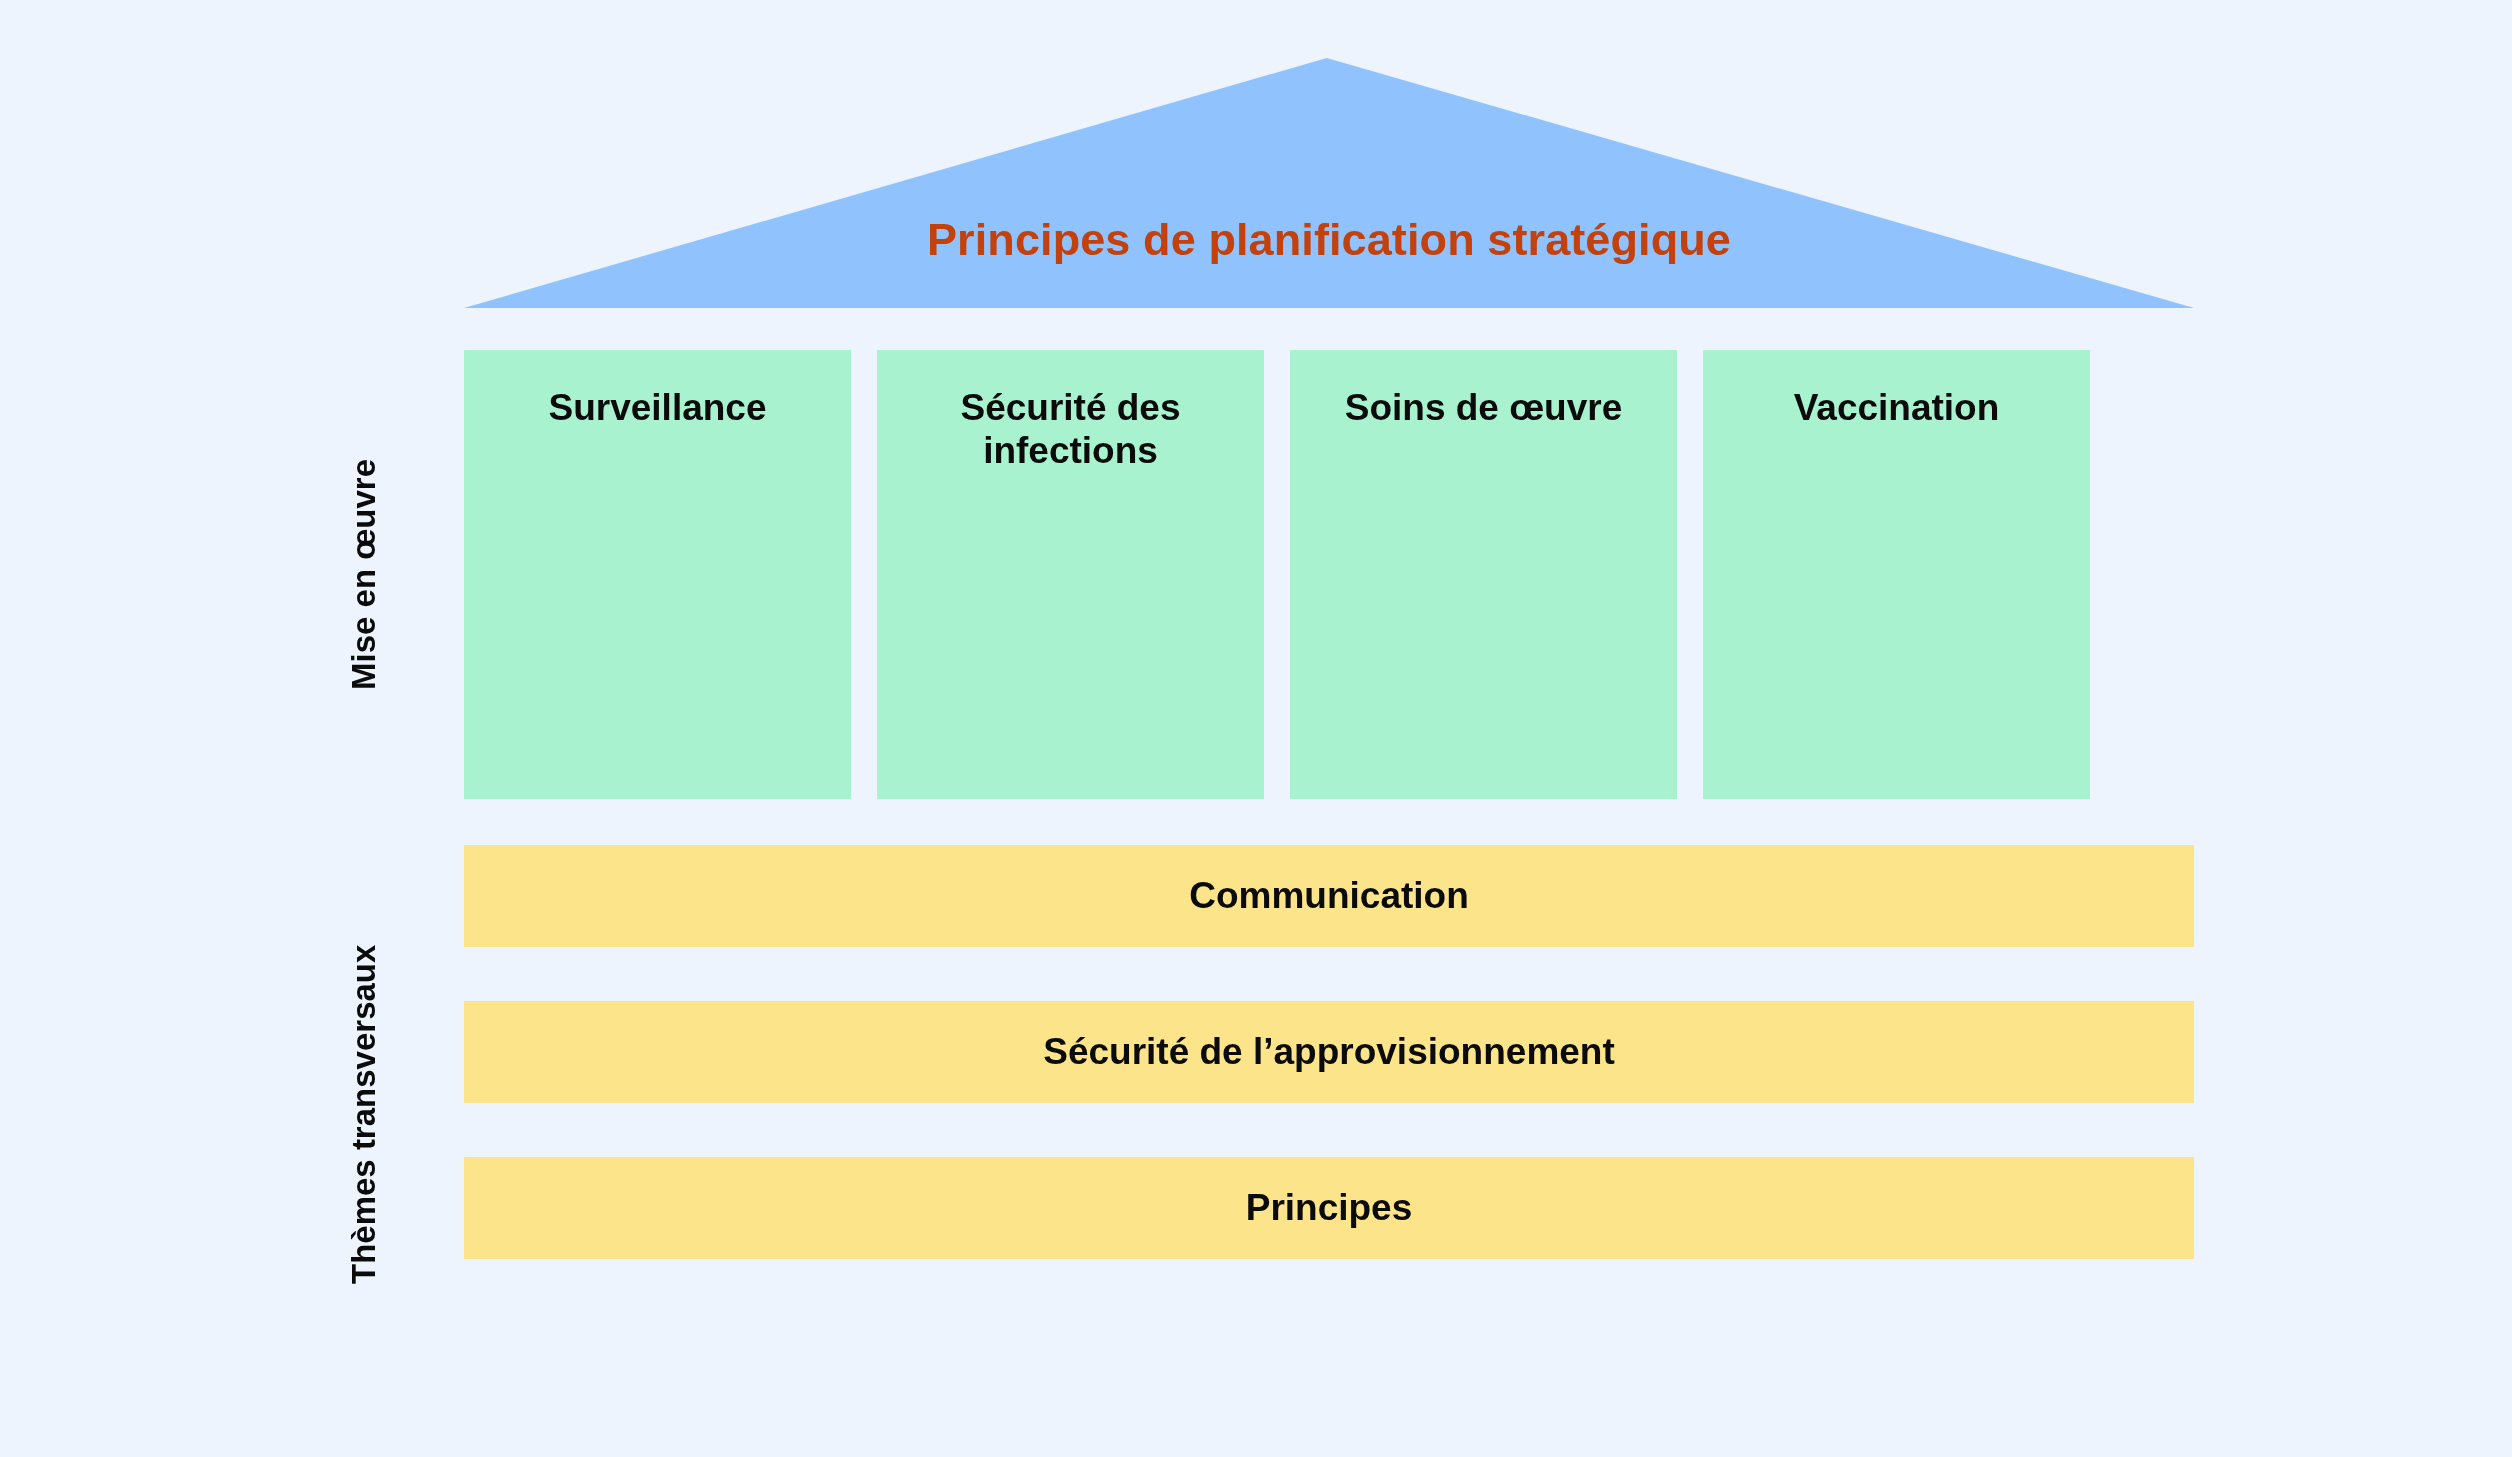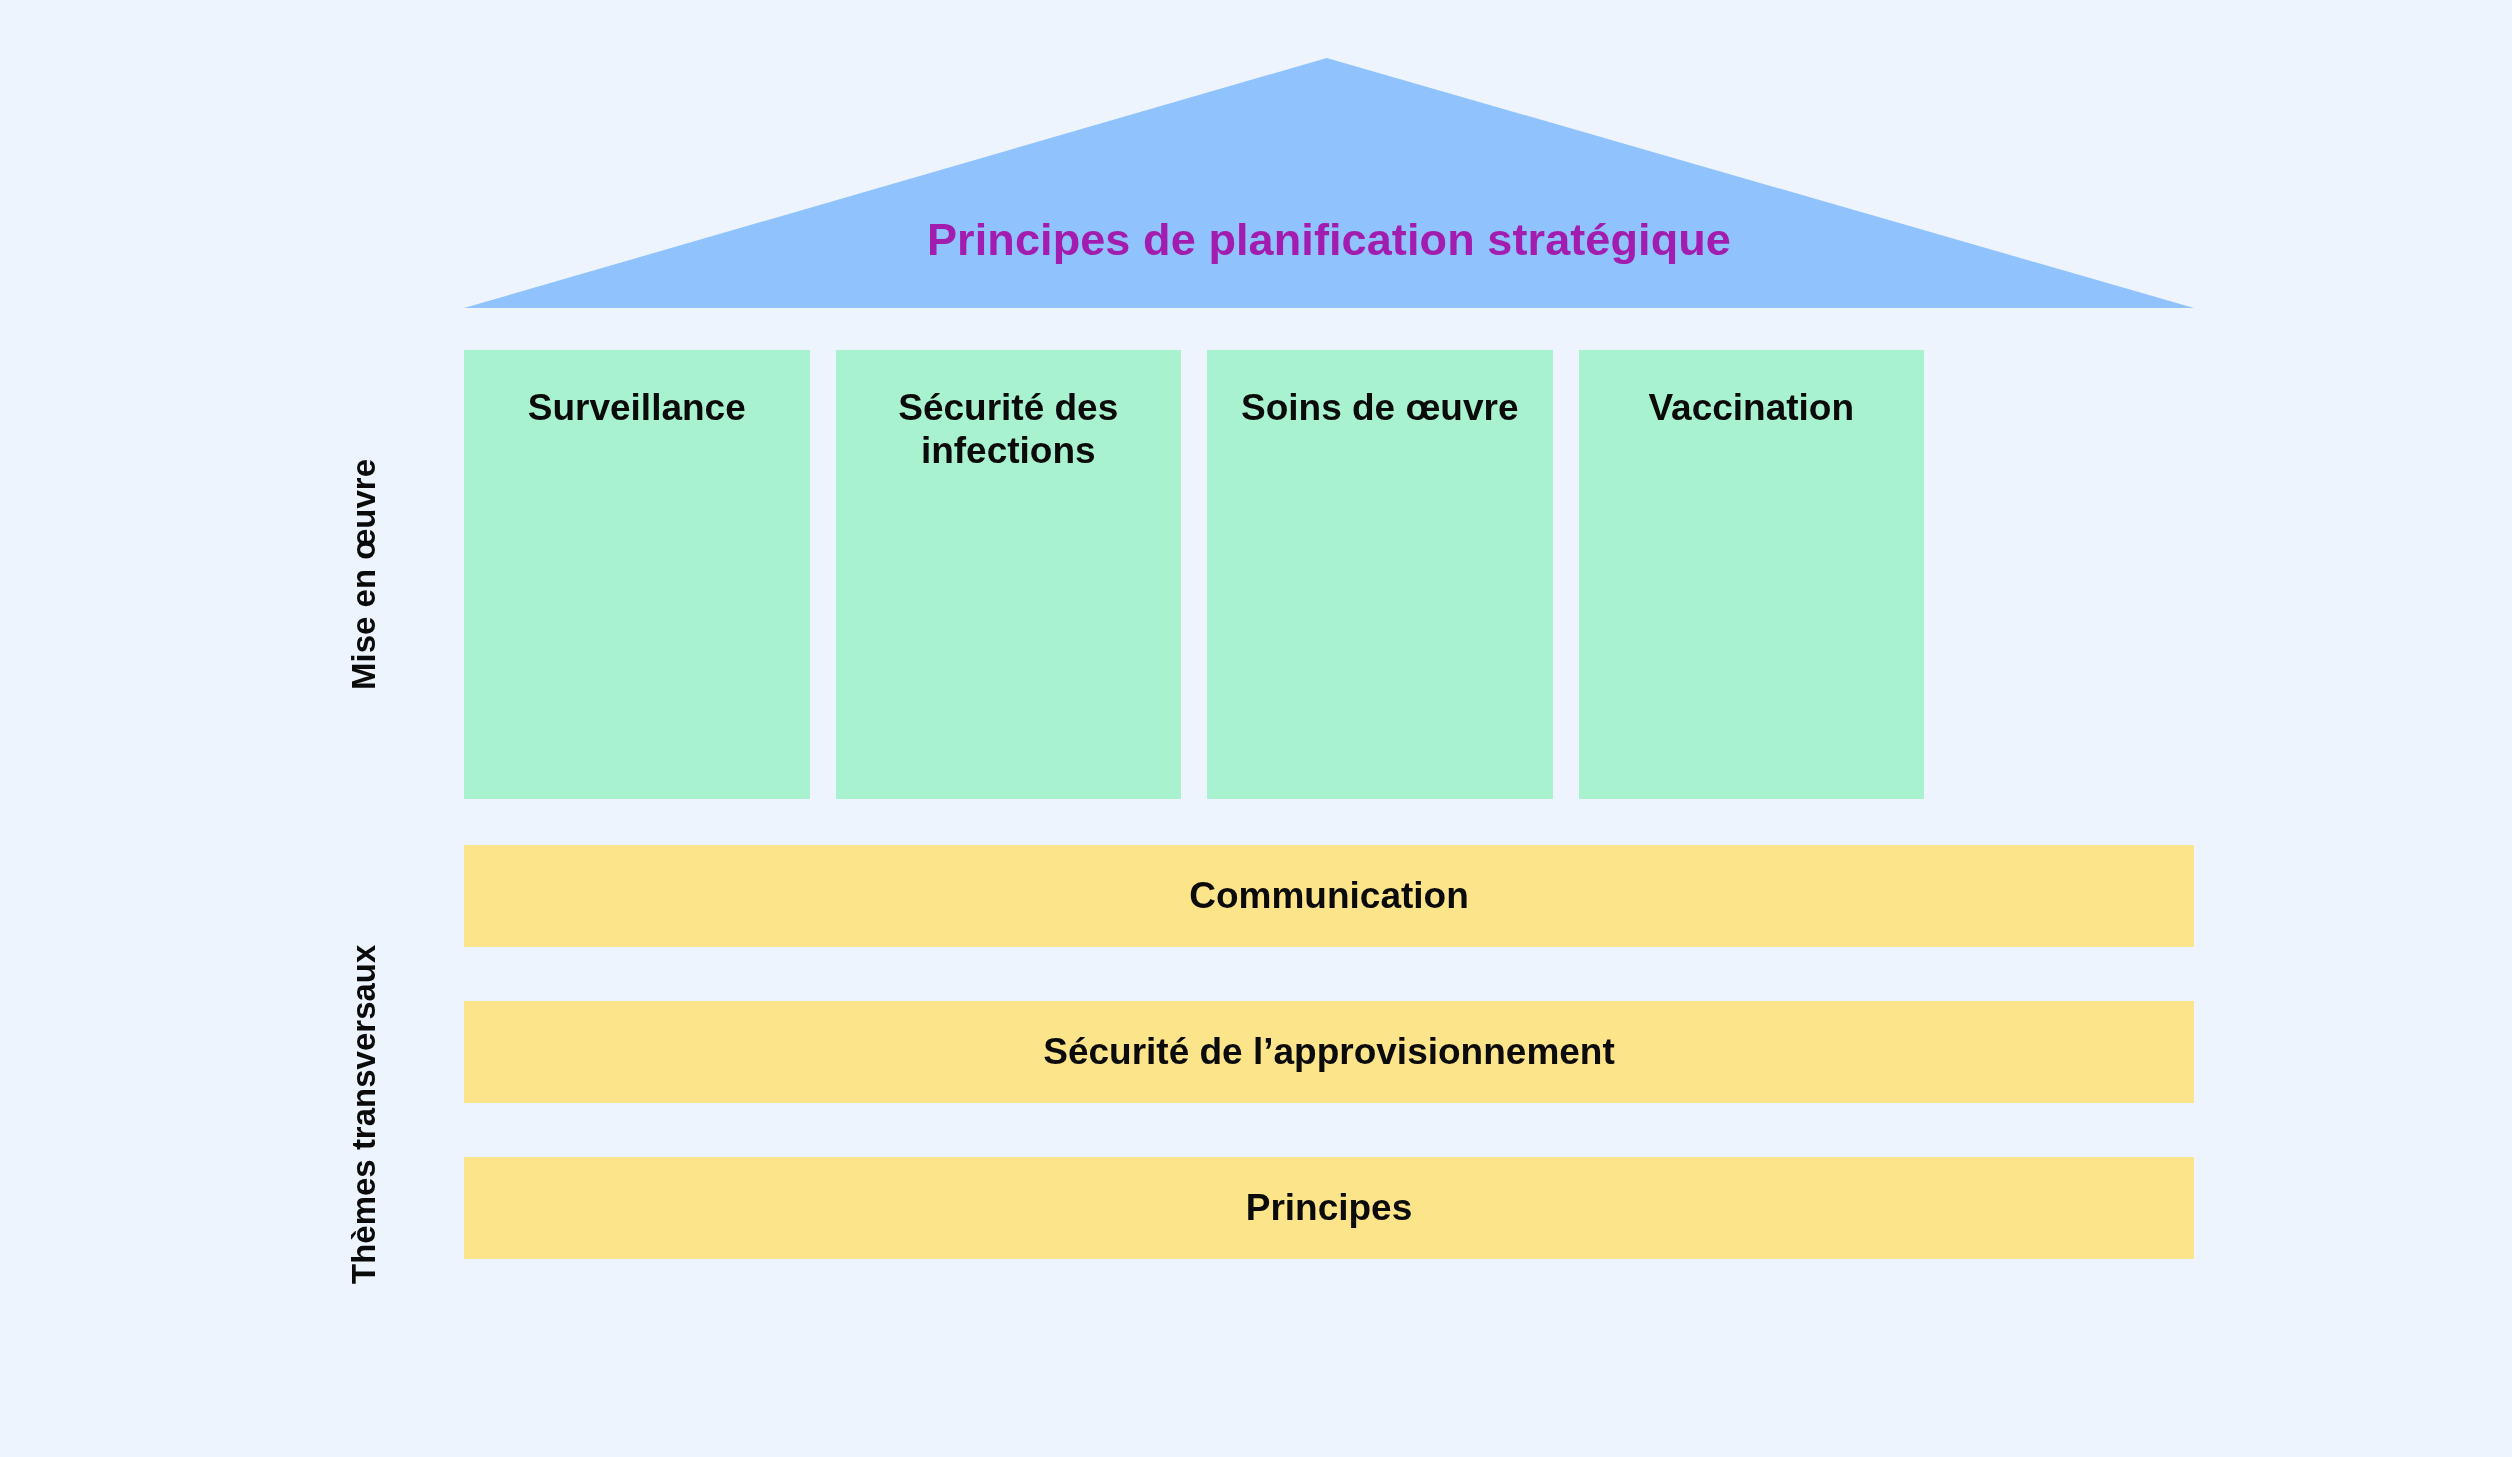--- a/index.html
+++ b/index.html
@@ -44,32 +44,32 @@
     top: 0;
     width: 1730px;
     height: 250px;
     display: flex;
     align-items: flex-end;
     justify-content: center;
     box-sizing: border-box;
     padding-bottom: 42px;
     font-size: 45px;
     font-weight: bold;
-    color: #a21caf;
+    color: #c2410c;
     letter-spacing: 0.1px;
     white-space: nowrap;
     pointer-events: none;
   }
 
   
   .pillars {
     position: absolute;
     left: 464px;
     top: 350px;
-    width: 1460px;
+    width: 1626px;
     height: 449px;
     display: flex;
     gap: 26px;
   }
   .pillar {
     flex: 1 1 0;
     background: #a9f2d0;
     display: flex;
     align-items: flex-start;
     justify-content: center;

